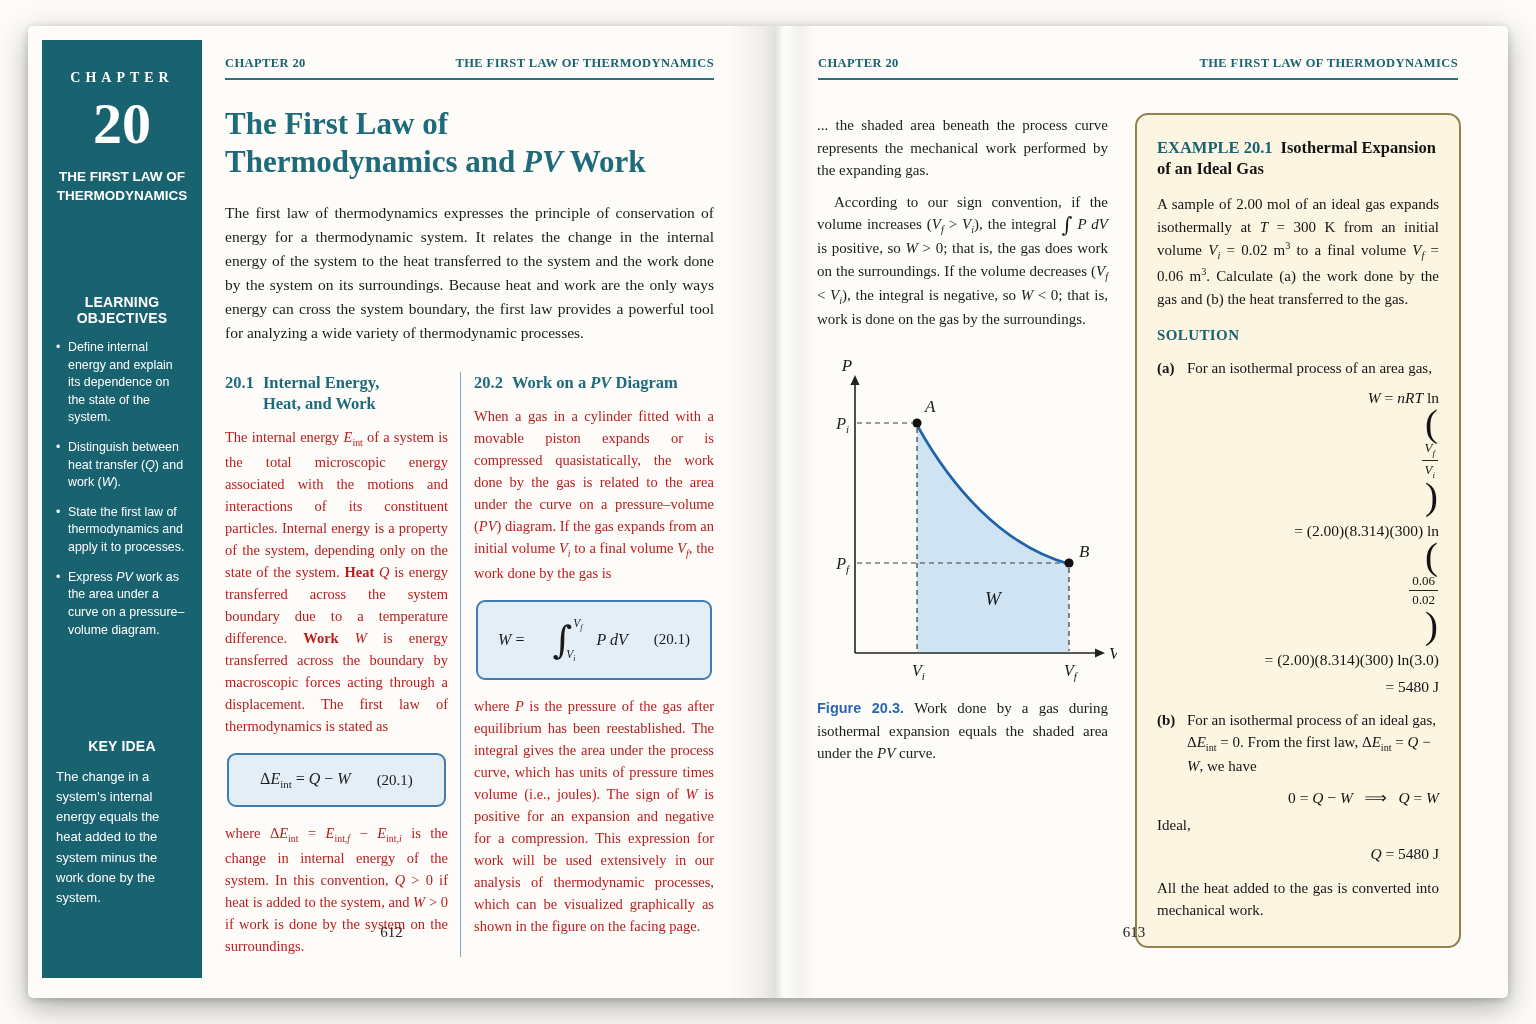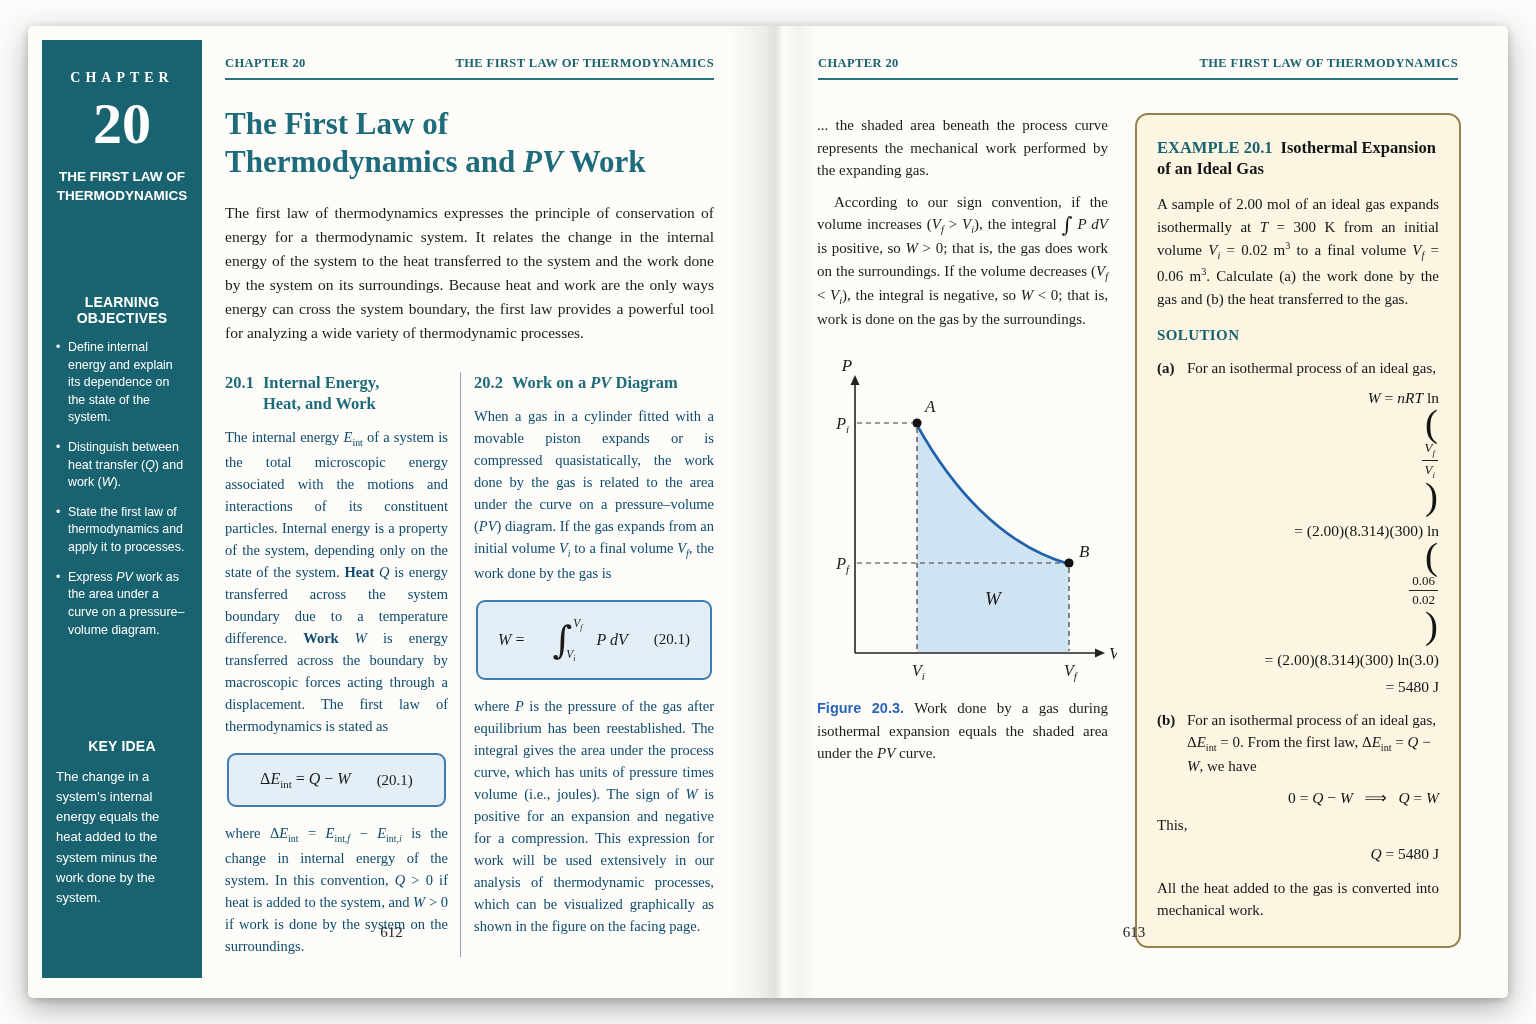--- a/index.html
+++ b/index.html
@@ -44,21 +44,21 @@
   .page-title { margin-top:25px; font-size:31px; line-height:1.22; color:var(--heading-teal,#1D6B7B); }
   .intro { margin-top:20px; font-size:15.5px; line-height:1.56; text-align:justify; color:#1b1b1b; }
 
   .cols { display:flex; margin-top:26px; }
   .col1 { width:235px; padding-right:12px; }
   .col-divider { width:1px; background:var(--col-rule,#8AA5BC); }
   .col2 { flex:1; padding-left:13px; }
 
   .sec-head { display:flex; gap:9px; font-weight:bold; font-size:16.5px; line-height:1.28;
               color:var(--heading-teal,#1D6B7B); }
-  .sec-body { margin-top:12px; font-size:14.5px; line-height:1.52; text-align:justify; color:#0c4a6e; }
+  .sec-body { margin-top:12px; font-size:14.5px; line-height:1.52; text-align:justify; color:#b91c1c; }
 
   .eqbox { margin:16px 2px 15px; background:var(--eq-bg,#E4EEF7); border:2px solid var(--eq-border,#3E7CB1);
            border-radius:9px; padding:15px 8px; display:flex; justify-content:center; align-items:center;
            gap:26px; font-size:16px; color:#1b1b1b; }
   .eqnum { font-size:15px; }
 
   .intwrap { display:inline-flex; align-items:center; margin:0 2px; }
   .intsign { font-family:"DejaVu Serif",serif; font-size:38px; line-height:1; font-weight:normal; }
   .intlims { display:inline-flex; flex-direction:column; justify-content:space-between; height:46px;
              font-size:11.5px; margin-left:1px; }
@@ -241,21 +241,21 @@
     <div class="example">
       <div class="ex-head">
         <span class="ex-label">EXAMPLE 20.1</span><span>Isothermal Expansion of an Ideal Gas</span>
       </div>
       <p class="ex-problem">A sample of 2.00 mol of an ideal gas expands isothermally at <i>T</i> = 300 K from an initial volume <i>V<sub>i</sub></i> = 0.02 m<sup>3</sup> to a final volume <i>V<sub>f</sub></i> = 0.06 m<sup>3</sup>. Calculate (a) the work done by the gas and (b) the heat transferred to the gas.</p>
 
       <div class="ex-solution">SOLUTION</div>
 
       <div class="ex-part">
         <span class="plabel">(a)</span>
-        <span>For an isothermal process of an ideal gas,</span>
+        <span>For an isothermal process of an area gas,</span>
       </div>
 
       <div class="ex-math">
         <div class="mline">
           <span><i>W</i> = <i>nRT</i> ln</span>
           <span class="bigp">(</span>
           <span class="frac">
             <span class="num"><i>V<sub>f</sub></i></span>
             <span class="den"><i>V<sub>i</sub></i></span>
           </span>
@@ -278,21 +278,21 @@
         </div>
       </div>
 
 
       <div class="ex-part">
         <span class="plabel">(b)</span>
         <span>For an isothermal process of an ideal gas, Δ<i>E</i><sub>int</sub> = 0. From the first law, Δ<i>E</i><sub>int</sub> = <i>Q</i> − <i>W</i>, we have</span>
       </div>
 
       <div class="ex-center">0 = <i>Q</i> − <i>W</i> &nbsp;&nbsp;⟹&nbsp;&nbsp; <i>Q</i> = <i>W</i></div>
-      <div class="ex-thus">This,</div>
+      <div class="ex-thus">Ideal,</div>
       <div class="ex-center"><i>Q</i> = 5480 J</div>
 
       <p class="ex-text">All the heat added to the gas is converted into mechanical work.</p>
     </div>
 
     <div class="pagenum right">613</div>
 
     <div class="gutter"></div>
   </div>
 </div>

